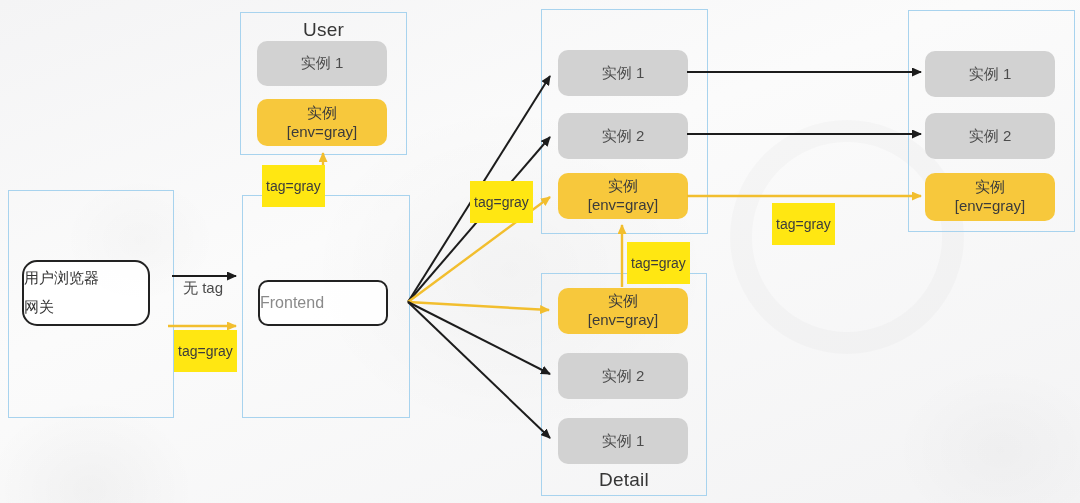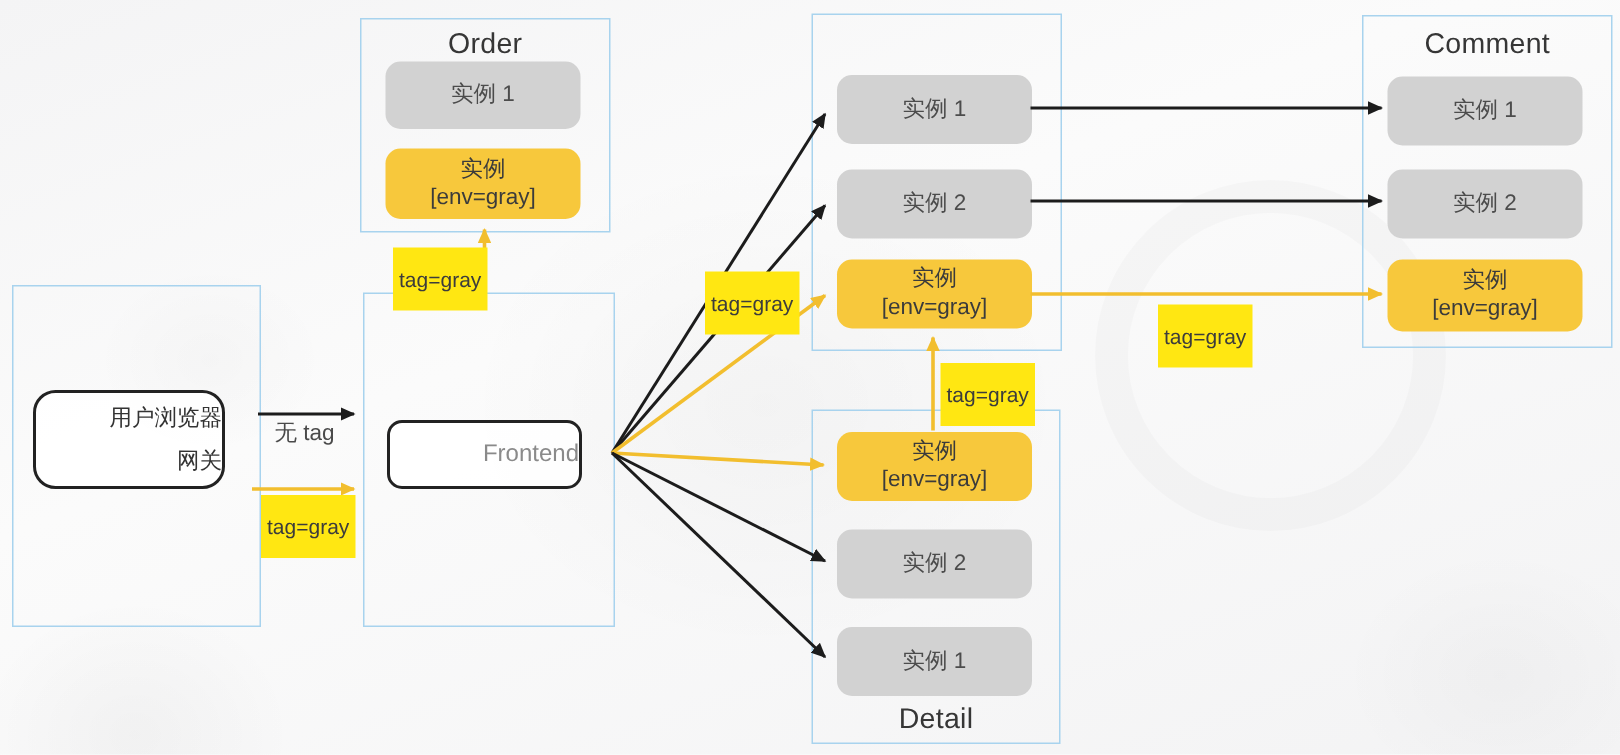--- a/index.html
+++ b/index.html
@@ -15,21 +15,21 @@
   .bg2{left:730px;top:120px;width:190px;height:190px;border-radius:50%;border:22px solid rgba(0,0,0,0.018);}
   .bg3{left:-60px;top:360px;width:300px;height:260px;border-radius:50%;background:radial-gradient(closest-side,rgba(0,0,0,0.03),rgba(0,0,0,0) 70%);}
   .bg4{left:850px;top:330px;width:300px;height:240px;border-radius:50%;background:radial-gradient(closest-side,rgba(0,0,0,0.025),rgba(0,0,0,0) 70%);}
   .bg5{left:30px;top:150px;width:220px;height:180px;border-radius:50%;background:radial-gradient(closest-side,rgba(0,0,0,0.02),rgba(0,0,0,0) 70%);}
 
   svg.arrows{position:absolute;left:0;top:0;z-index:3;}
 
   .grp{position:absolute;border:1px solid #a8d3ee;background:transparent;z-index:2;}
   .grp-title{position:absolute;left:0;width:100%;text-align:center;font-size:19px;color:#363636;letter-spacing:.2px;}
 
-  .node{position:absolute;display:flex;flex-direction:column;align-items:flex-end;justify-content:center;text-align:center;}
+  .node{position:absolute;display:flex;flex-direction:column;align-items:flex-start;justify-content:center;text-align:center;}
   .gateway{left:13px;top:69px;width:124px;height:62px;border:2px solid #222;border-radius:15px;background:rgba(255,255,255,.85);color:#333;font-size:15px;gap:10px;}
   .frontend{left:15px;top:84px;width:126px;height:42px;border:2px solid #222;border-radius:10px;background:rgba(255,255,255,.85);color:#8a8a8a;font-size:16px;}
 
   .inst{position:absolute;left:16px;width:130px;height:46px;border-radius:10px;display:flex;flex-direction:column;align-items:center;justify-content:center;font-size:15px;line-height:1.25;z-index:2;}
   .inst.gray{background:#d2d2d2;color:#4c4c4c;}
   .inst.env{background:#f7c83c;color:#3b3b3b;}
 
   .tag{position:absolute;z-index:4;background:#ffe712;color:#3c3c3c;font-size:14px;padding:13px 4px;line-height:16px;white-space:nowrap;}
   .no-tag{position:absolute;z-index:4;color:#4a4a4a;font-size:15px;white-space:nowrap;}
 
@@ -80,21 +80,21 @@
       <div>用户浏览器</div>
       <div>网关</div>
     </div>
   </div>
 
   <div class="grp" style="left:242px;top:195px;width:166px;height:221px;">
     <div class="node frontend">Frontend</div>
   </div>
 
   <div class="grp" style="left:240px;top:12px;width:165px;height:141px;">
-    <div class="grp-title" style="top:6px;">Order</div>
+    <div class="grp-title" style="top:6px;">User</div>
     <div class="inst gray" style="top:28px;height:45px;">
       <div>实例 1</div>
     </div>
     <div class="inst env" style="top:86px;height:47px;">
       <div>实例</div>
       <div>[env=gray]</div>
     </div>
   </div>
 
   <div class="grp" style="left:541px;top:9px;width:165px;height:223px;">
@@ -119,21 +119,20 @@
     </div>
     <div class="inst gray" style="top:79px;">
       <div>实例 2</div>
     </div>
     <div class="inst gray" style="top:144px;">
       <div>实例 1</div>
     </div>
   </div>
 
   <div class="grp" style="left:908px;top:10px;width:165px;height:220px;">
-    <div class="grp-title" style="top:8px;">Comment</div>
     <div class="inst gray" style="top:40px;">
       <div>实例 1</div>
     </div>
     <div class="inst gray" style="top:102px;">
       <div>实例 2</div>
     </div>
     <div class="inst env" style="top:162px;height:48px;">
       <div>实例</div>
       <div>[env=gray]</div>
     </div>

